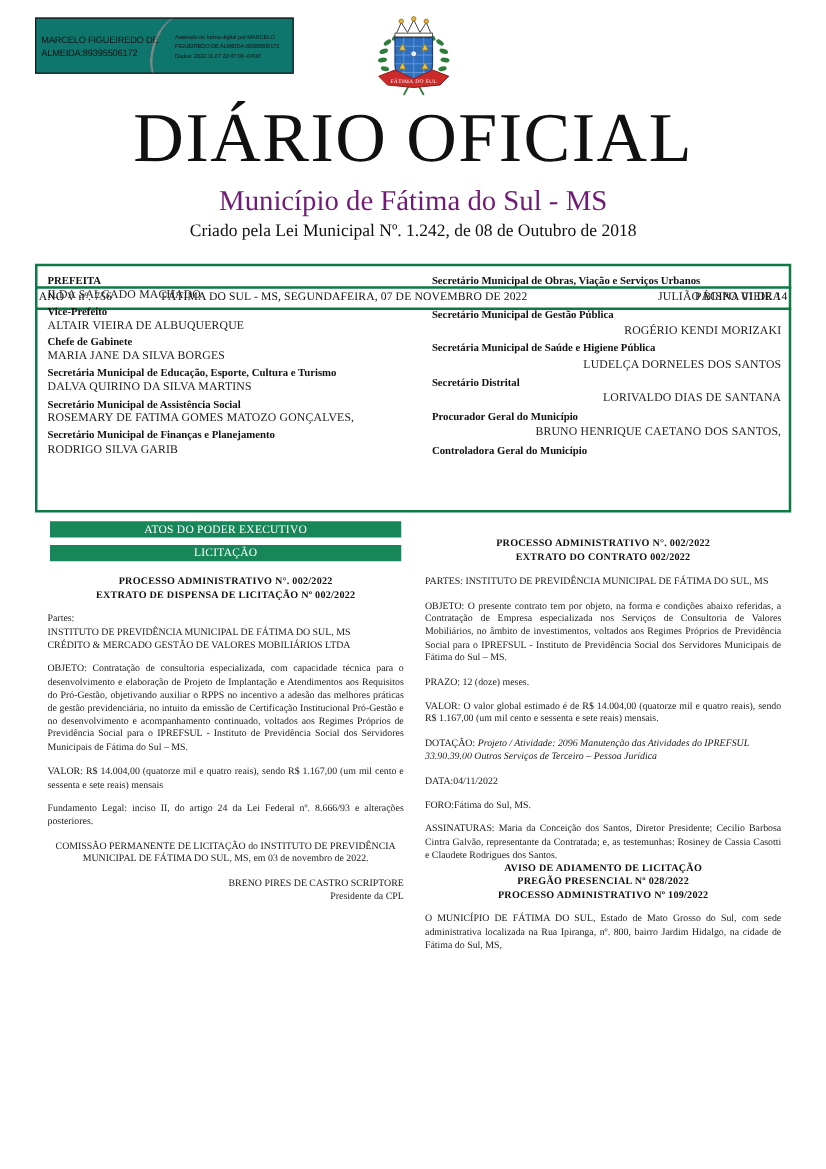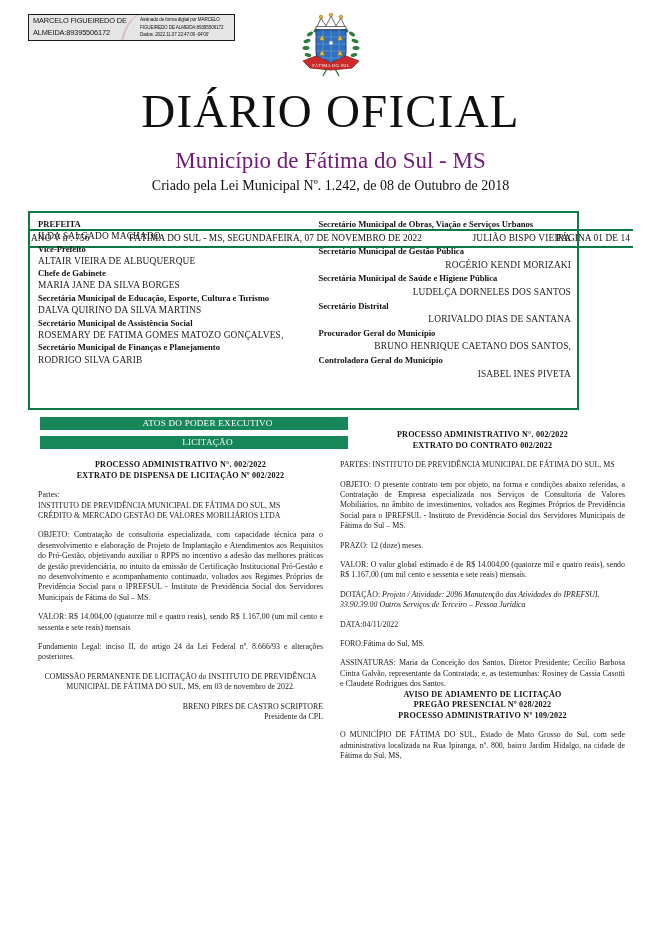--- a/index.html
+++ b/index.html
@@ -16,26 +16,26 @@
     font-family: "Liberation Serif", serif;
     color: #141414;
   }
 
   
   .sig-box {
     position: absolute;
     left: 28px;
     top: 14px;
     width: 207px;
-    height: 27px;
+    height: 45px;
     border: 1px solid #1a1a1a;
     box-sizing: border-box;
     display: flex;
-    align-items: flex-end;
-    background: #e5e5e5;
+    align-items: center;
+    background: #0f766e;
     overflow: hidden;
   }
   .sig-left {
     width: 108px;
     padding: 3px 2px 2px 4px;
     box-sizing: border-box;
     font-family: "Liberation Sans", sans-serif;
     font-size: 7.4px;
     line-height: 11.5px;
     letter-spacing: -0.15px;
@@ -75,21 +75,21 @@
   
   .masthead {
     position: absolute;
     left: 0;
     top: 86px;
     width: 661px;
     text-align: center;
   }
   .do-title {
     font-family: "Liberation Serif", serif;
-    font-size: 47px;
+    font-size: 56px;
     line-height: 50px;
     letter-spacing: 1.2px;
     font-weight: 400;
     color: #101010;
   }
   .do-sub {
     font-family: "Liberation Serif", serif;
     font-size: 23px;
     line-height: 23px;
     color: #701a75;
@@ -123,21 +123,21 @@
   }
   .issue-ano { width: 92px; }
   .issue-mid { flex: 1; text-align: left; padding-left: 6px;}
   .issue-page { width: 118px; text-align: right; }
 
   
   .cabinet {
     position: absolute;
     left: 28px;
     top: 211px;
-    width: 551px;
+    width: 605px;
     height: 199px;
     border: 2px solid #0d7a46;
     box-sizing: border-box;
     display: flex;
     padding: 5px 6px 4px 8px;
   }
   .cab-col { width: 50%; box-sizing: border-box; }
   .cab-col.right { padding-left: 14px; }
   .role {
     font-family: "Liberation Serif", serif;
@@ -163,21 +163,20 @@
     left: 40px;
     width: 281px;
     height: 13px;
     background: #17875a;
     color: #ffffff;
     font-family: "Liberation Serif", serif;
     font-size: 9.2px;
     line-height: 13px;
     text-align: center;
     letter-spacing: 0.2px;
-    padding-left: 27px;
   }
   #banner-atos { top: 417px; }
   #banner-lic  { top: 436px; }
 
   
   .col {
     position: absolute;
     width: 285px;
     font-family: Liberation Serif, serif;
     font-size: 7.9px;
@@ -297,21 +296,20 @@
     <div class="person">JULIÃO BISPO VIEIRA</div>
     <div class="role">Secretário Municipal de Gestão Pública</div>
     <div class="person">ROGÉRIO KENDI MORIZAKI</div>
     <div class="role">Secretária Municipal de Saúde e Higiene Pública</div>
     <div class="person">LUDELÇA DORNELES DOS SANTOS</div>
     <div class="role">Secretário Distrital</div>
     <div class="person">LORIVALDO DIAS DE SANTANA</div>
     <div class="role">Procurador Geral do Município</div>
     <div class="person">BRUNO HENRIQUE CAETANO DOS SANTOS,</div>
     <div class="role">Controladora Geral do Município</div>
-    <div class="person">ISABEL INES PIVETA</div>
   </div>
 </div>
 
 <div class="banner" id="banner-atos">ATOS DO PODER EXECUTIVO</div>
 <div class="banner" id="banner-lic">LICITAÇÃO</div>
 
 <div class="col" id="col-left">
   <div class="hdr">PROCESSO ADMINISTRATIVO N°. 002/2022</div>
   <div class="hdr">EXTRATO DE DISPENSA DE LICITAÇÃO Nº 002/2022</div>
 

